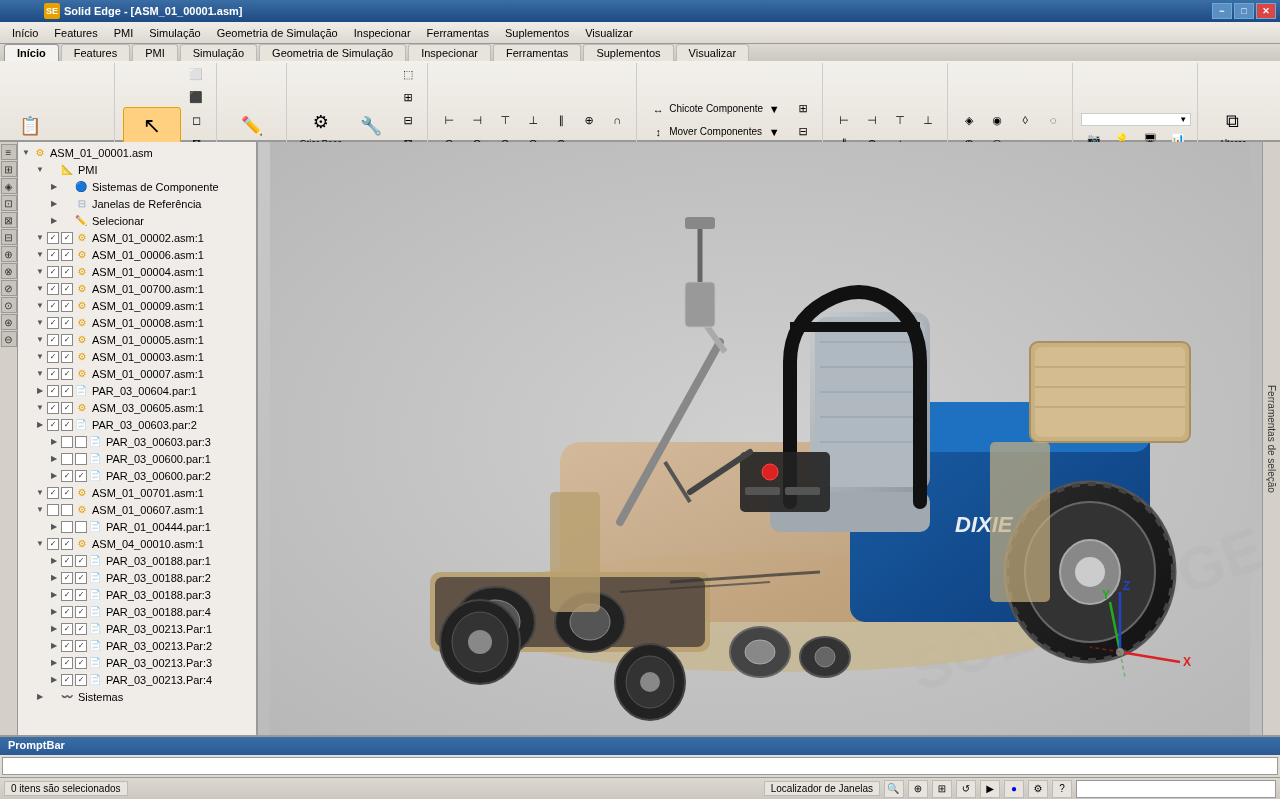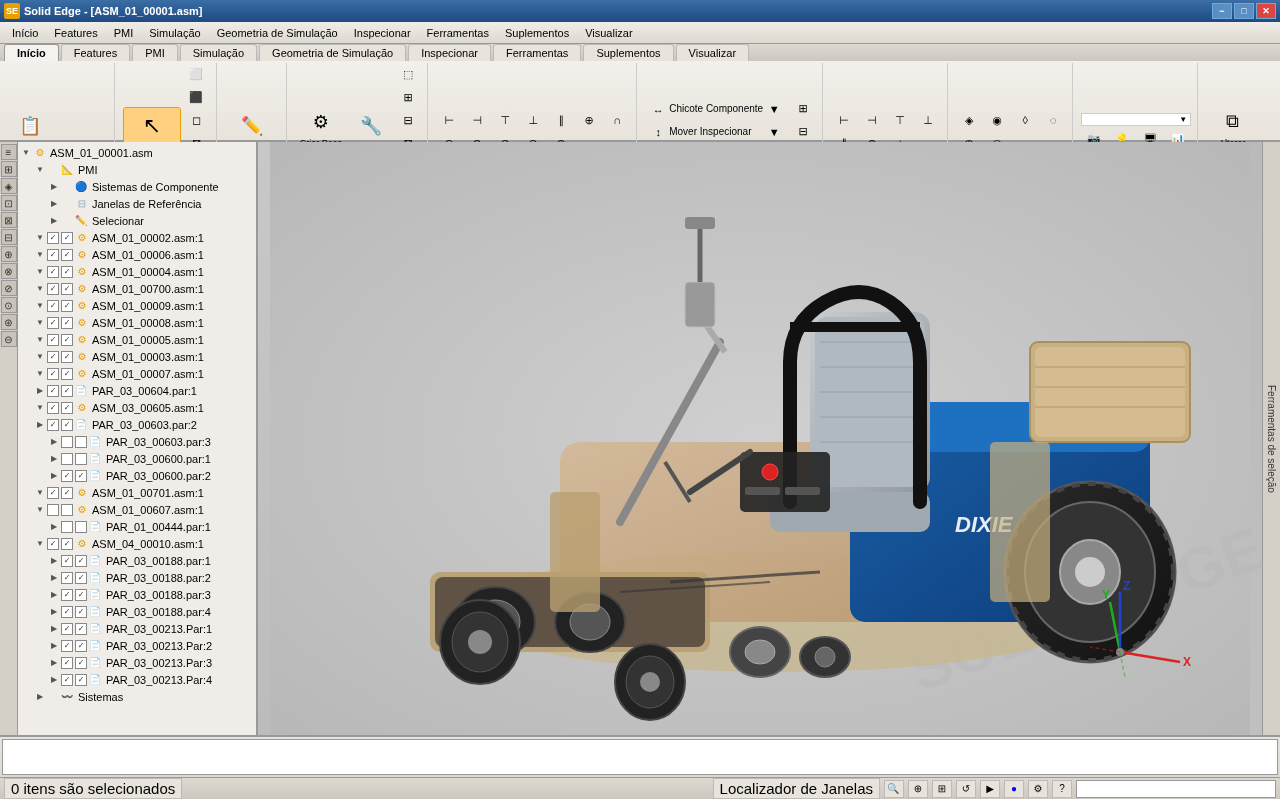--- a/index.html
+++ b/index.html
@@ -10,21 +10,21 @@
       height: 22px;
       background: linear-gradient(to bottom, #3a6ea5, #1e4a82);
       display: flex;
       align-items: center;
       justify-content: space-between;
       padding: 0 4px;
       color: white;
       font-size: 11px;
       font-weight: bold;
     }
-    .title-bar-left { display: flex; align-items: center; gap: 4px; }
+    .title-bar-left { display: flex; align-items: center; gap: 4px; margin-left: 40px; }
     .title-bar-icon { width: 16px; height: 16px; background: #e8a000; border-radius: 2px; font-size: 9px; display: flex; align-items: center; justify-content: center; color: white; }
     .title-bar-buttons { display: flex; gap: 2px; }
     .title-btn { width: 20px; height: 16px; background: #5b8fc4; border: 1px solid #6babd6; display: flex; align-items: center; justify-content: center; font-size: 9px; color: white; cursor: pointer; }
     .title-btn.close { background: #d44; }
 
     
     .menu-bar {
       height: 22px;
       background: linear-gradient(to bottom, #f0ede8, #ddd9d0);
       display: flex;
@@ -277,21 +277,21 @@
       height: 22px;
       background: linear-gradient(to bottom, #ddd9d0, #ccc8c0);
       display: flex;
       align-items: center;
       border-top: 1px solid #999;
       padding: 0 4px;
       gap: 4px;
     }
     .status-item {
       padding: 1px 6px;
-      font-size: 15px;
+      font-size: 10px;
       border: 1px solid #bbb;
       background: #e8e4dc;
       white-space: nowrap;
     }
     .status-icon {
       width: 20px;
       height: 18px;
       background: #e8e4dc;
       border: 1px solid #bbb;
       display: flex;
@@ -501,21 +501,21 @@
     <div class="ribbon-group" style="min-width:150px;">
       <div class="ribbon-group-content">
         <div class="ribbon-col">
           <div class="ribbon-btn-small">
             <div class="small-icon">↔</div>
             <span>Chicote Componente</span>
             <div class="small-icon" style="margin-left:auto;">▼</div>
           </div>
           <div class="ribbon-btn-small">
             <div class="small-icon">↕</div>
-            <span>Mover Inspecionar</span>
+            <span>Mover Componentes</span>
             <div class="small-icon" style="margin-left:auto;">▼</div>
           </div>
           <div class="ribbon-btn-small">
             <div class="small-icon">🔄</div>
             <span>Substituir Peça ▼</span>
           </div>
         </div>
         <div class="ribbon-col">
           <div class="ribbon-btn-small">
               <div class="small-icon">⊞</div>
@@ -1048,20 +1048,21 @@
       </g>
     </svg>
   </div>
 
   <div class="right-label">
     <span>Ferramentas de seleção</span>
   </div>
 </div>
 
 <div class="prompt-bar">
+  <div class="prompt-title">PromptBar</div>
   <div class="prompt-input-area"></div>
 </div>
 
 <div class="status-bar">
   <div class="status-item">0 itens são selecionados</div>
   <div class="status-stretch"></div>
   <div class="status-item">Localizador de Janelas</div>
   <div class="status-icon">🔍</div>
   <div class="status-icon">⊕</div>
   <div class="status-icon">⊞</div>

